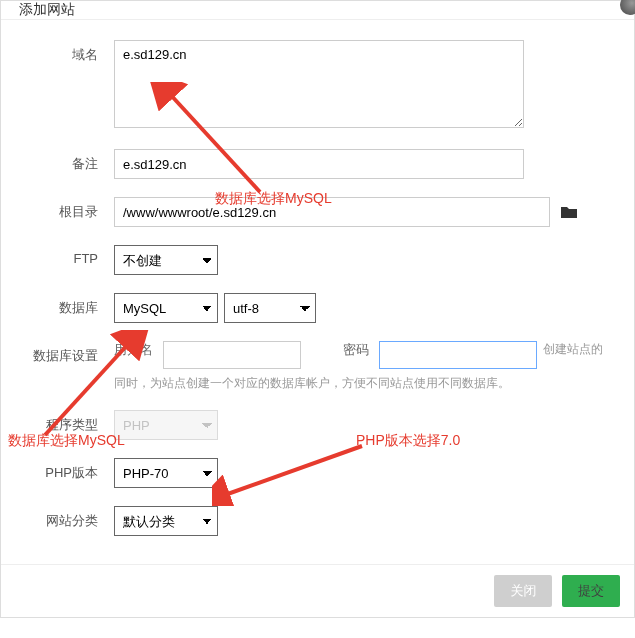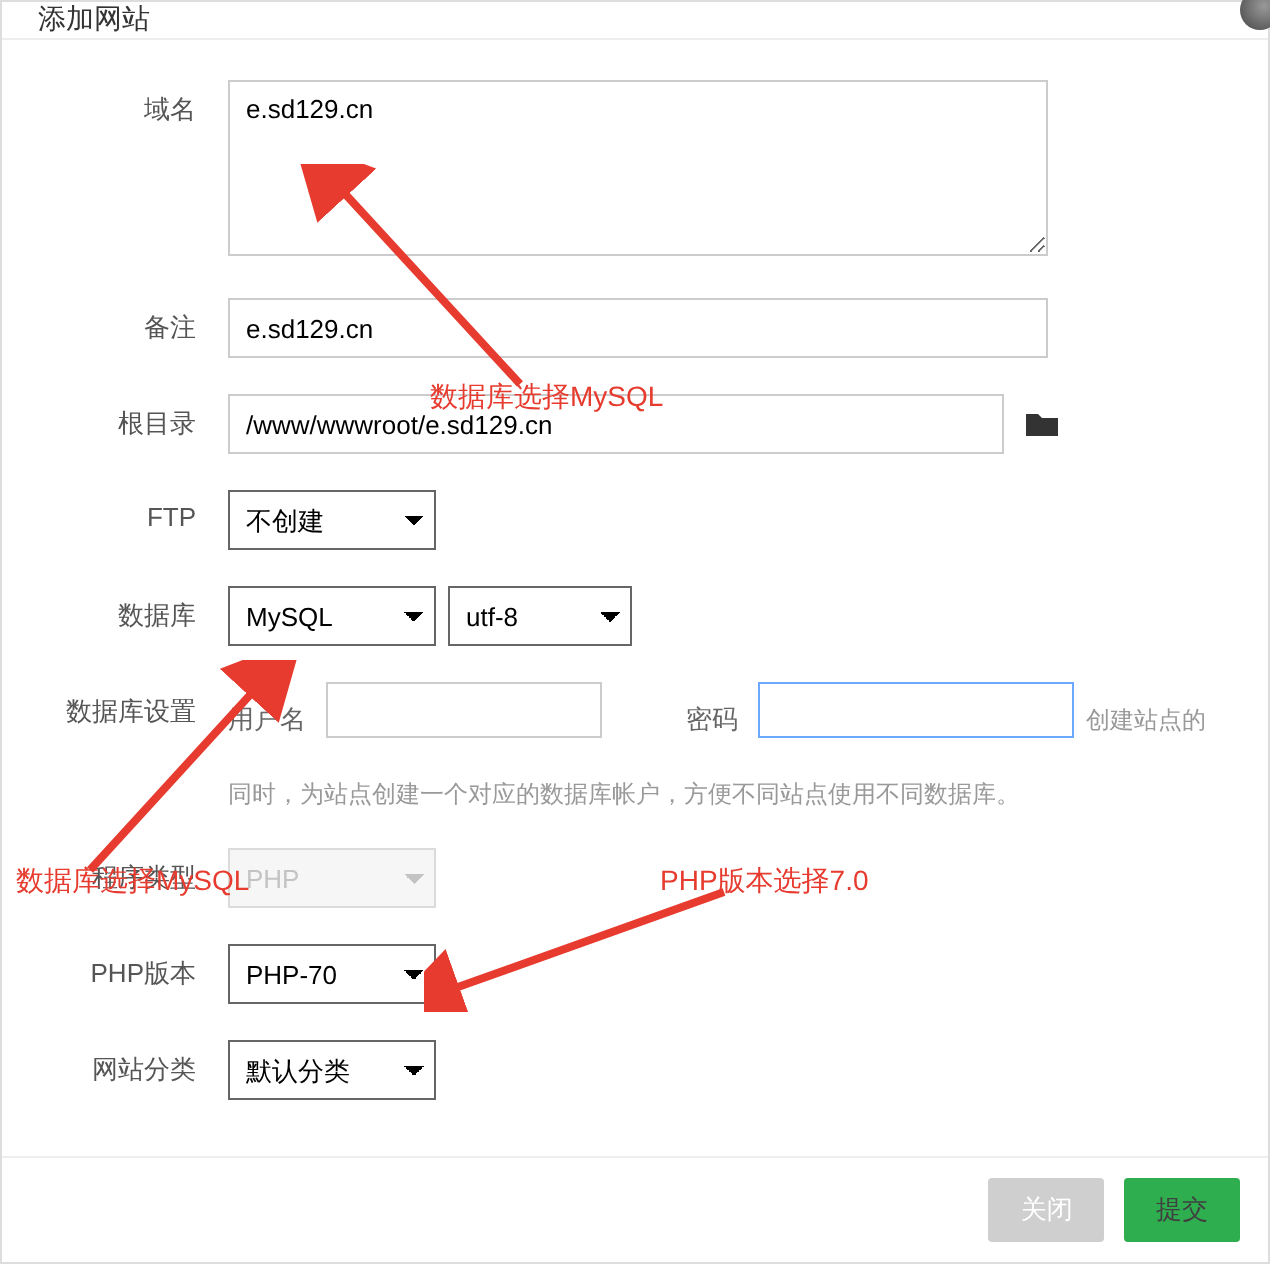--- a/index.html
+++ b/index.html
@@ -6,32 +6,32 @@
 body{font-family:"Microsoft YaHei",Arial,sans-serif;font-size:13px;color:#333;background:#fff;width:635px;position:relative}
 .dialog{border:1px solid #ddd;background:#fff}
 .dialog-header{padding:0 18px;border-bottom:1px solid #eee;font-size:14px;color:#333;position:relative}
 .dialog-header::after{content:"";position:absolute;right:-6px;top:-6px;width:20px;height:20px;background:radial-gradient(circle at 60% 40%,#999 0,#666 60%,#444 100%);border-radius:50%}
 .dialog-body{padding:20px 8px 10px 18px}
 .form-row{display:flex;align-items:flex-start;margin-bottom:18px}
 .form-label{width:95px;text-align:right;padding-right:16px;padding-top:6px;color:#555;font-size:13px}
 .form-field{flex:1;position:relative}
 textarea.input{width:410px;height:88px;padding:6px 8px;border:1px solid #ccc;font-size:13px;resize:both;font-family:inherit}
 input.input{width:410px;height:30px;padding:0 8px;border:1px solid #ccc;font-size:13px}
-input.input.folder{width:388px}
+input.input.folder{width:436px}
 .folder-icon{display:inline-block;margin-left:6px;vertical-align:middle}
 .select{height:30px;padding:0 22px 0 8px;border:1px solid #666;font-size:13px;background:#fff;appearance:none;-webkit-appearance:none;position:relative;background-image:linear-gradient(45deg,transparent 50%,#000 50%),linear-gradient(135deg,#000 50%,transparent 50%);background-position:right 10px center,right 5px center;background-size:5px 5px,5px 5px;background-repeat:no-repeat}
 .select.w1{width:104px}
 .select.w2{width:92px}
 .select.disabled{border-color:#ccc;background-color:#f3f3f3;color:#aaa;background-image:linear-gradient(45deg,transparent 50%,#aaa 50%),linear-gradient(135deg,#aaa 50%,transparent 50%)}
-.db-row{display:flex;align-items:flex-end;gap:6px;flex-wrap:wrap}
+.db-row{display:flex;align-items:flex-start;gap:6px;flex-wrap:wrap}
 .db-label{color:#666;margin-right:4px}
 .small-input{width:138px;height:28px;border:1px solid #ccc;padding:0 6px;font-size:13px}
 .small-input.pwd{border:1px solid #6aa9ff;width:158px}
 .tip{color:#999;font-size:12px;margin-left:0}
-.help-text{color:#999;font-size:12px;margin-top:20px}
+.help-text{color:#999;font-size:12px;margin-top:6px}
 .dialog-footer{padding:10px 14px;text-align:right;border-top:1px solid #eee}
 .btn{display:inline-block;height:32px;padding:0 16px;border:none;font-size:13px;cursor:pointer;border-radius:2px;margin-left:6px}
 .btn-default{background:#cfcfcf;color:#fff}
 .btn-primary{background:#2fae4f;color:#404040}
 .annotation{position:absolute;color:#e63b2e;font-size:14px;pointer-events:none;z-index:5}
 .arrow{position:absolute;pointer-events:none;z-index:4}
 </style>
 </head>
 <body>
 
@@ -158,13 +158,13 @@
 <div class="annotation" style="left:8px;top:432px">数据库选择MySQL</div>
 
 <svg class="arrow" style="left:212px;top:438px" width="160" height="68">
   <defs>
       <marker id="ah3" markerWidth="10" markerHeight="10" refX="2" refY="5" orient="auto">
         <path d="M0 0 L10 5 L0 10 z" fill="#e63b2e"></path>
       </marker>
     </defs>
   <line x1="150" y1="8" x2="10" y2="58" stroke="#e63b2e" stroke-width="4" marker-end="url(#ah3)"></line>
 </svg>
-<div class="annotation" style="left:330px;top:432px">PHP版本选择7.0</div>
+<div class="annotation" style="left:356px;top:432px">PHP版本选择7.0</div>
 
 </body></html>

